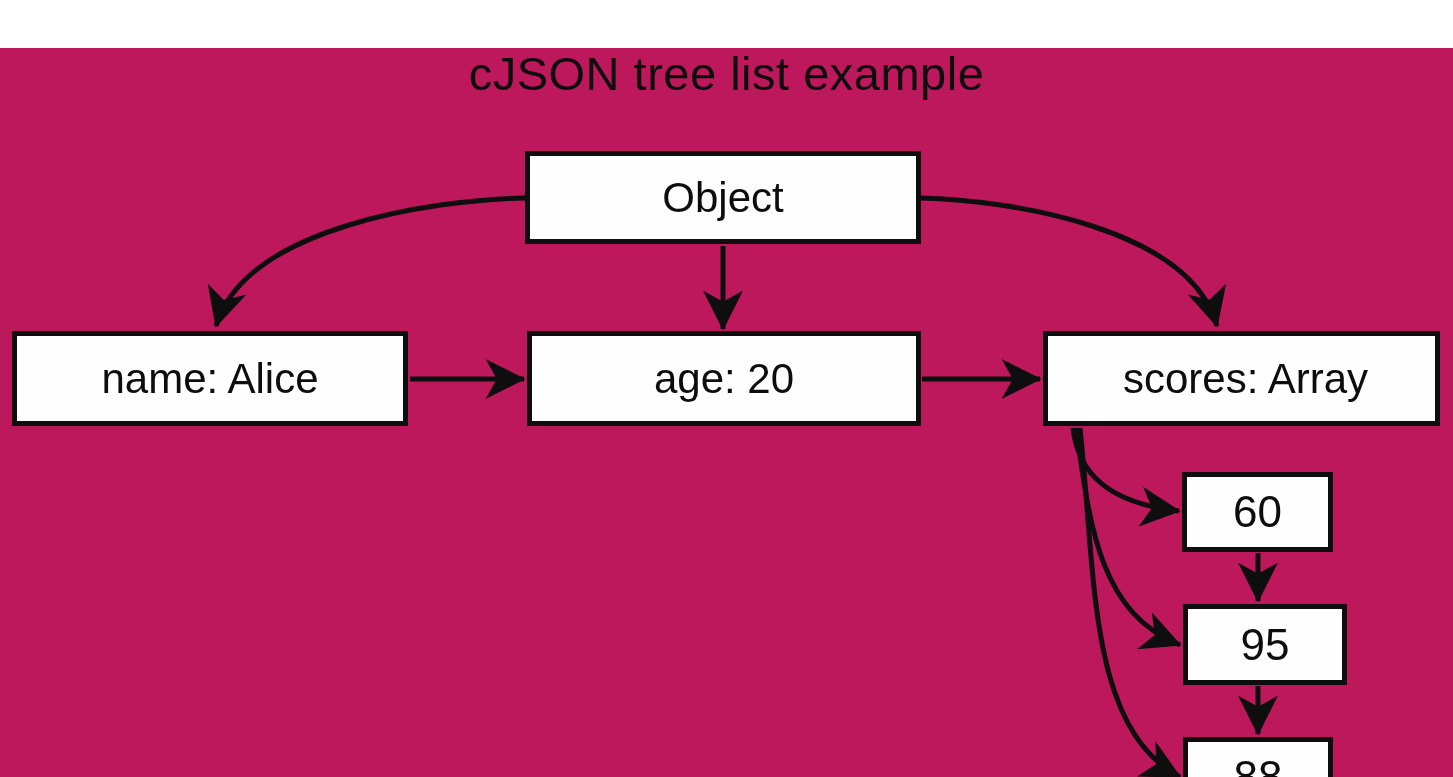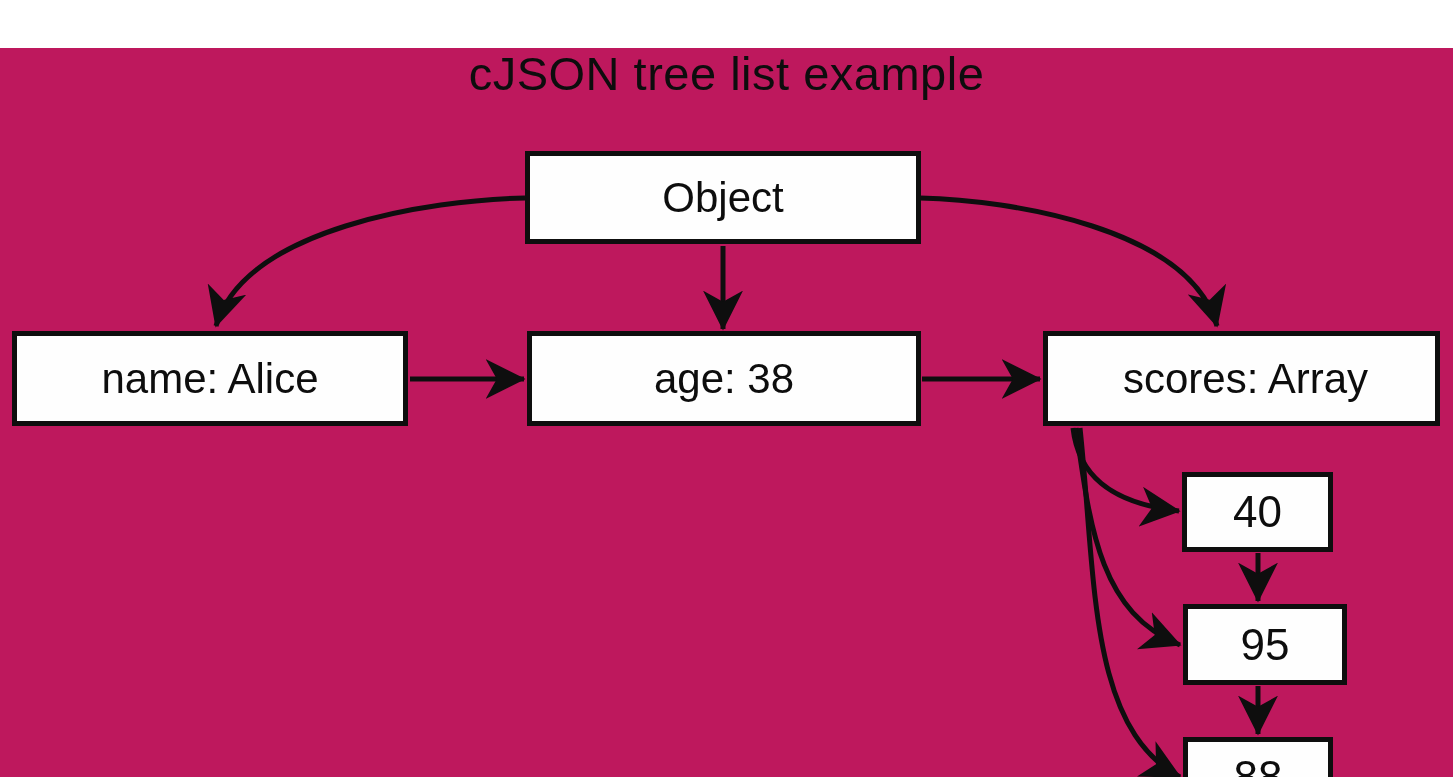--- a/index.html
+++ b/index.html
@@ -83,24 +83,24 @@
       <path d="M1080,380 C1096,530 1088,680 1180,729" marker-end="url(#arrow)"></path>
       <path d="M1258,505 L1258,553" marker-end="url(#arrow)"></path>
       <path d="M1258,638 L1258,686" marker-end="url(#arrow)"></path>
     </g>
   </svg>
 
   <div class="node node-object">Object</div>
 
   <div class="node node-name">name: Alice</div>
 
-  <div class="node node-age">age: 38</div>
+  <div class="node node-age">age: 20</div>
 
   <div class="node node-scores">scores: Array</div>
 
-  <div class="node node-s90">40</div>
+  <div class="node node-s90">60</div>
 
   <div class="node node-s95">95</div>
 
   <div class="node node-s88">88</div>
 
 
 </div>
 
 </body></html>

